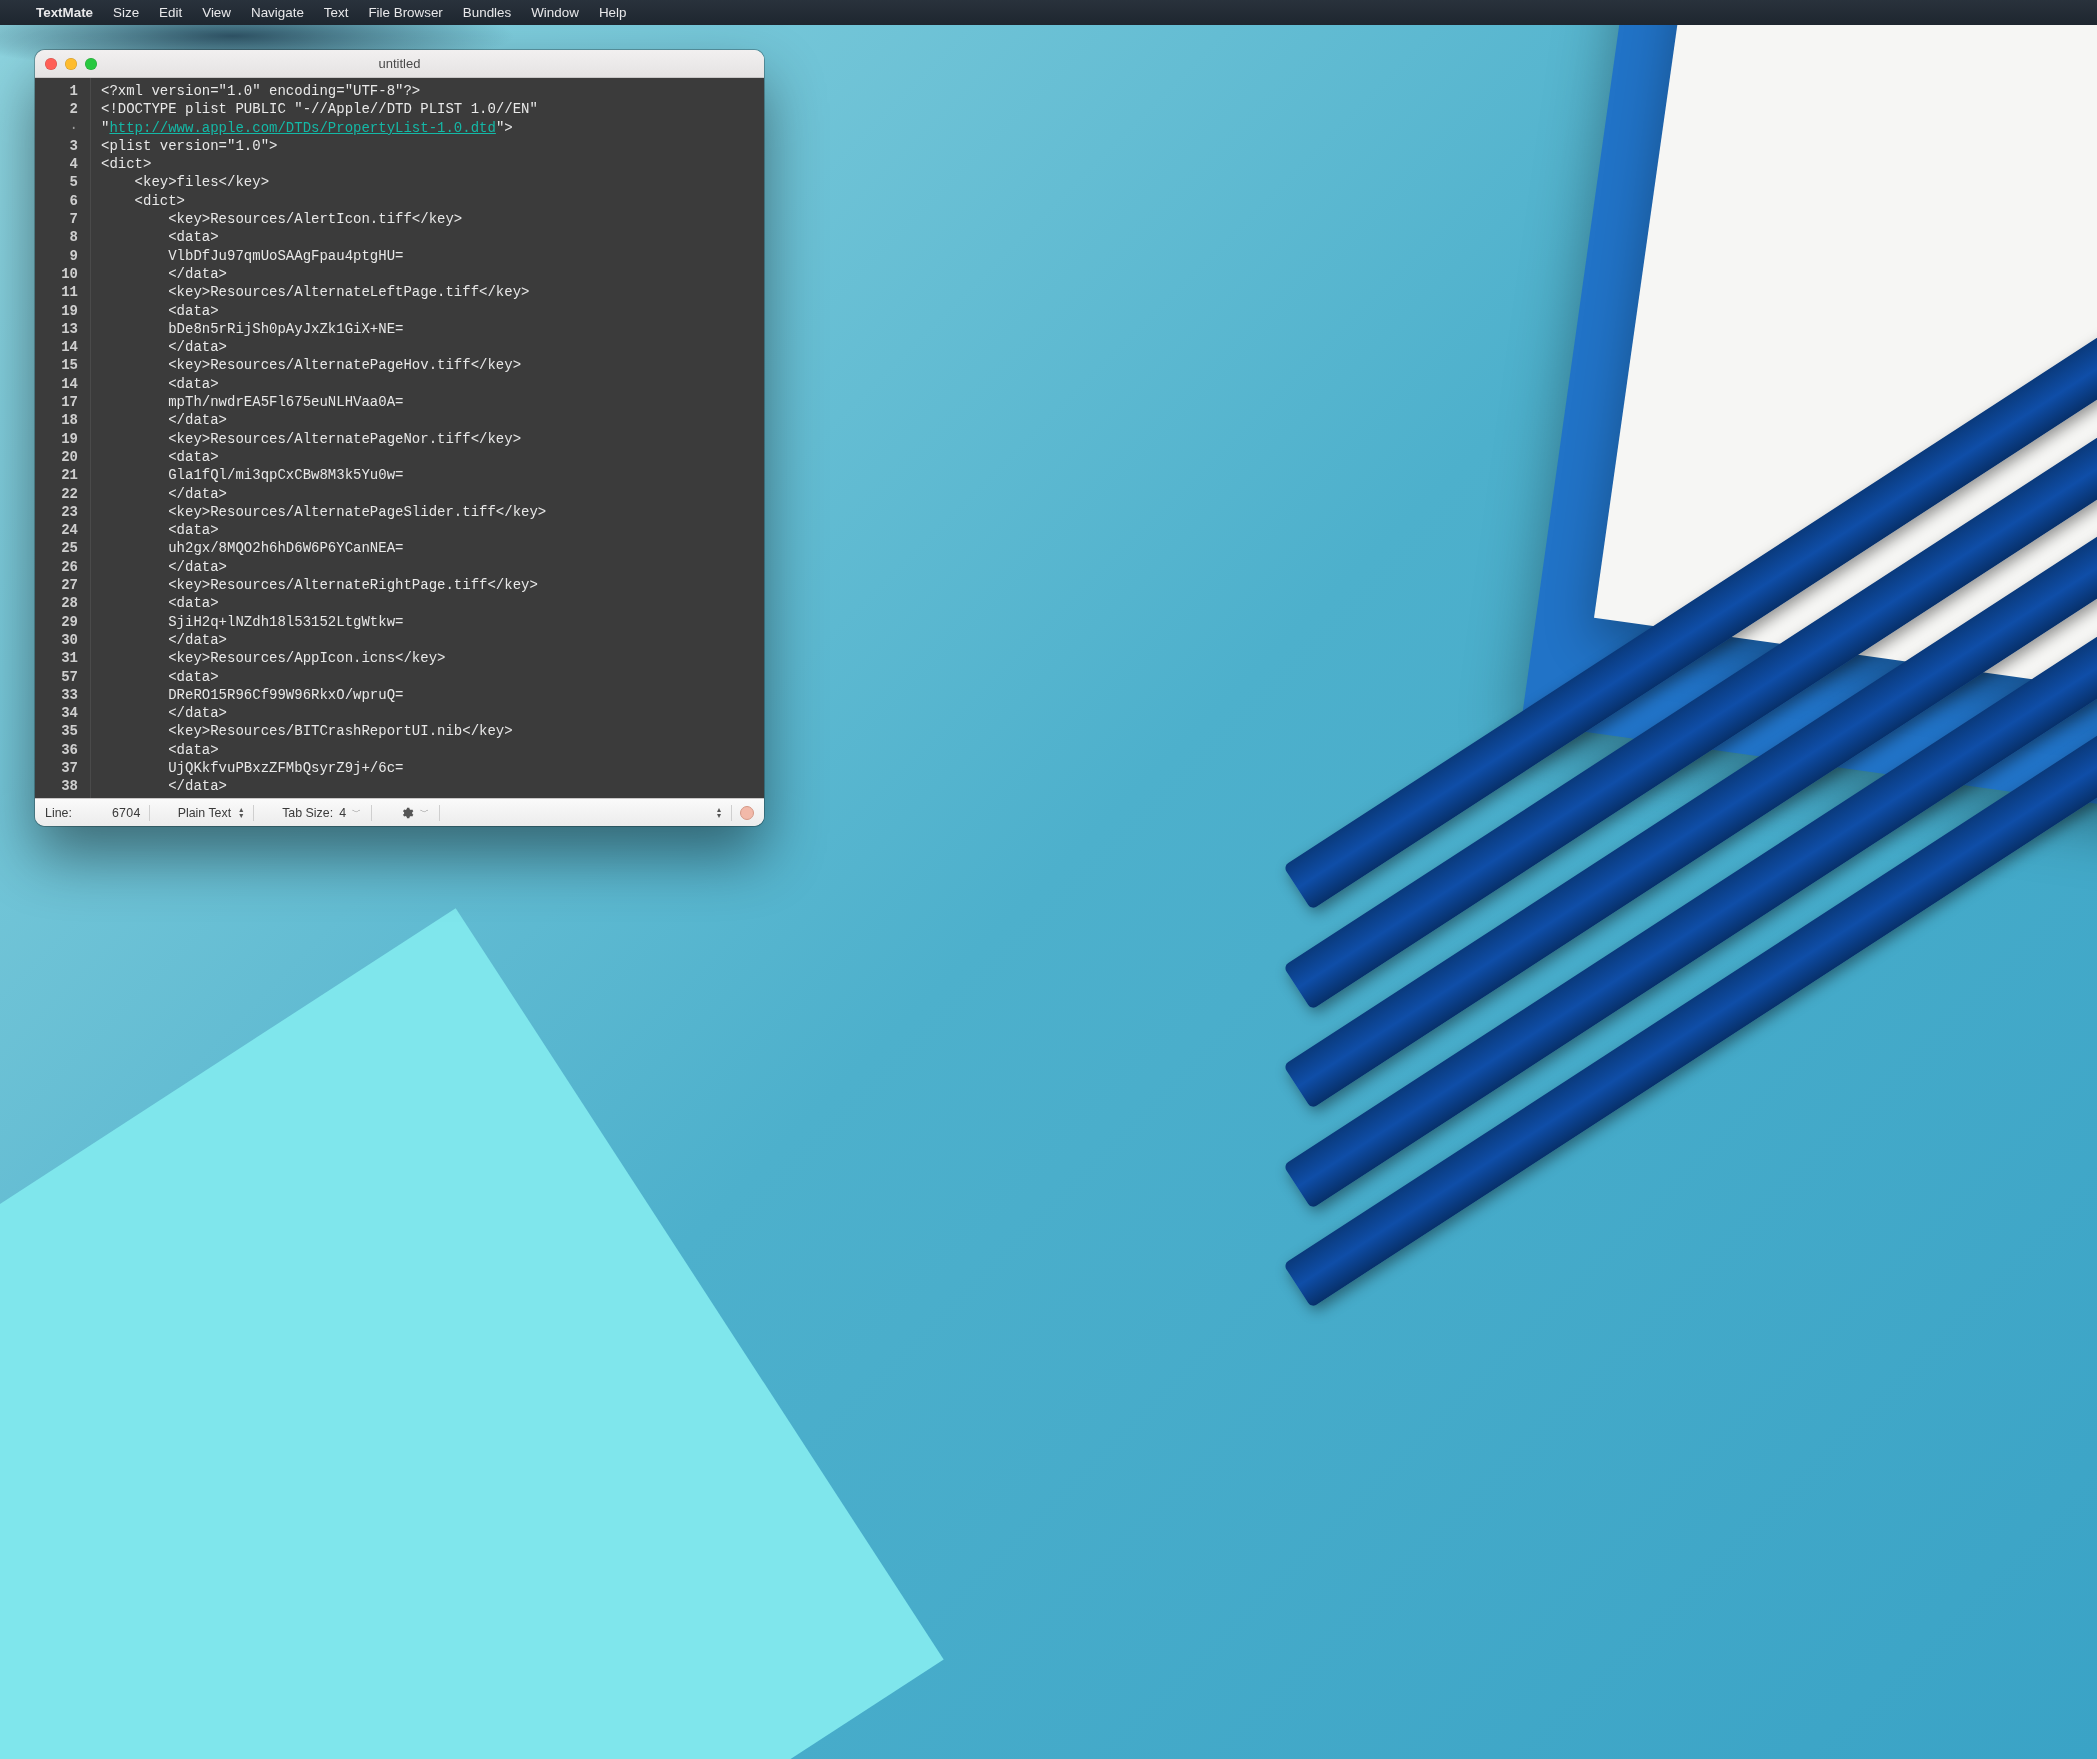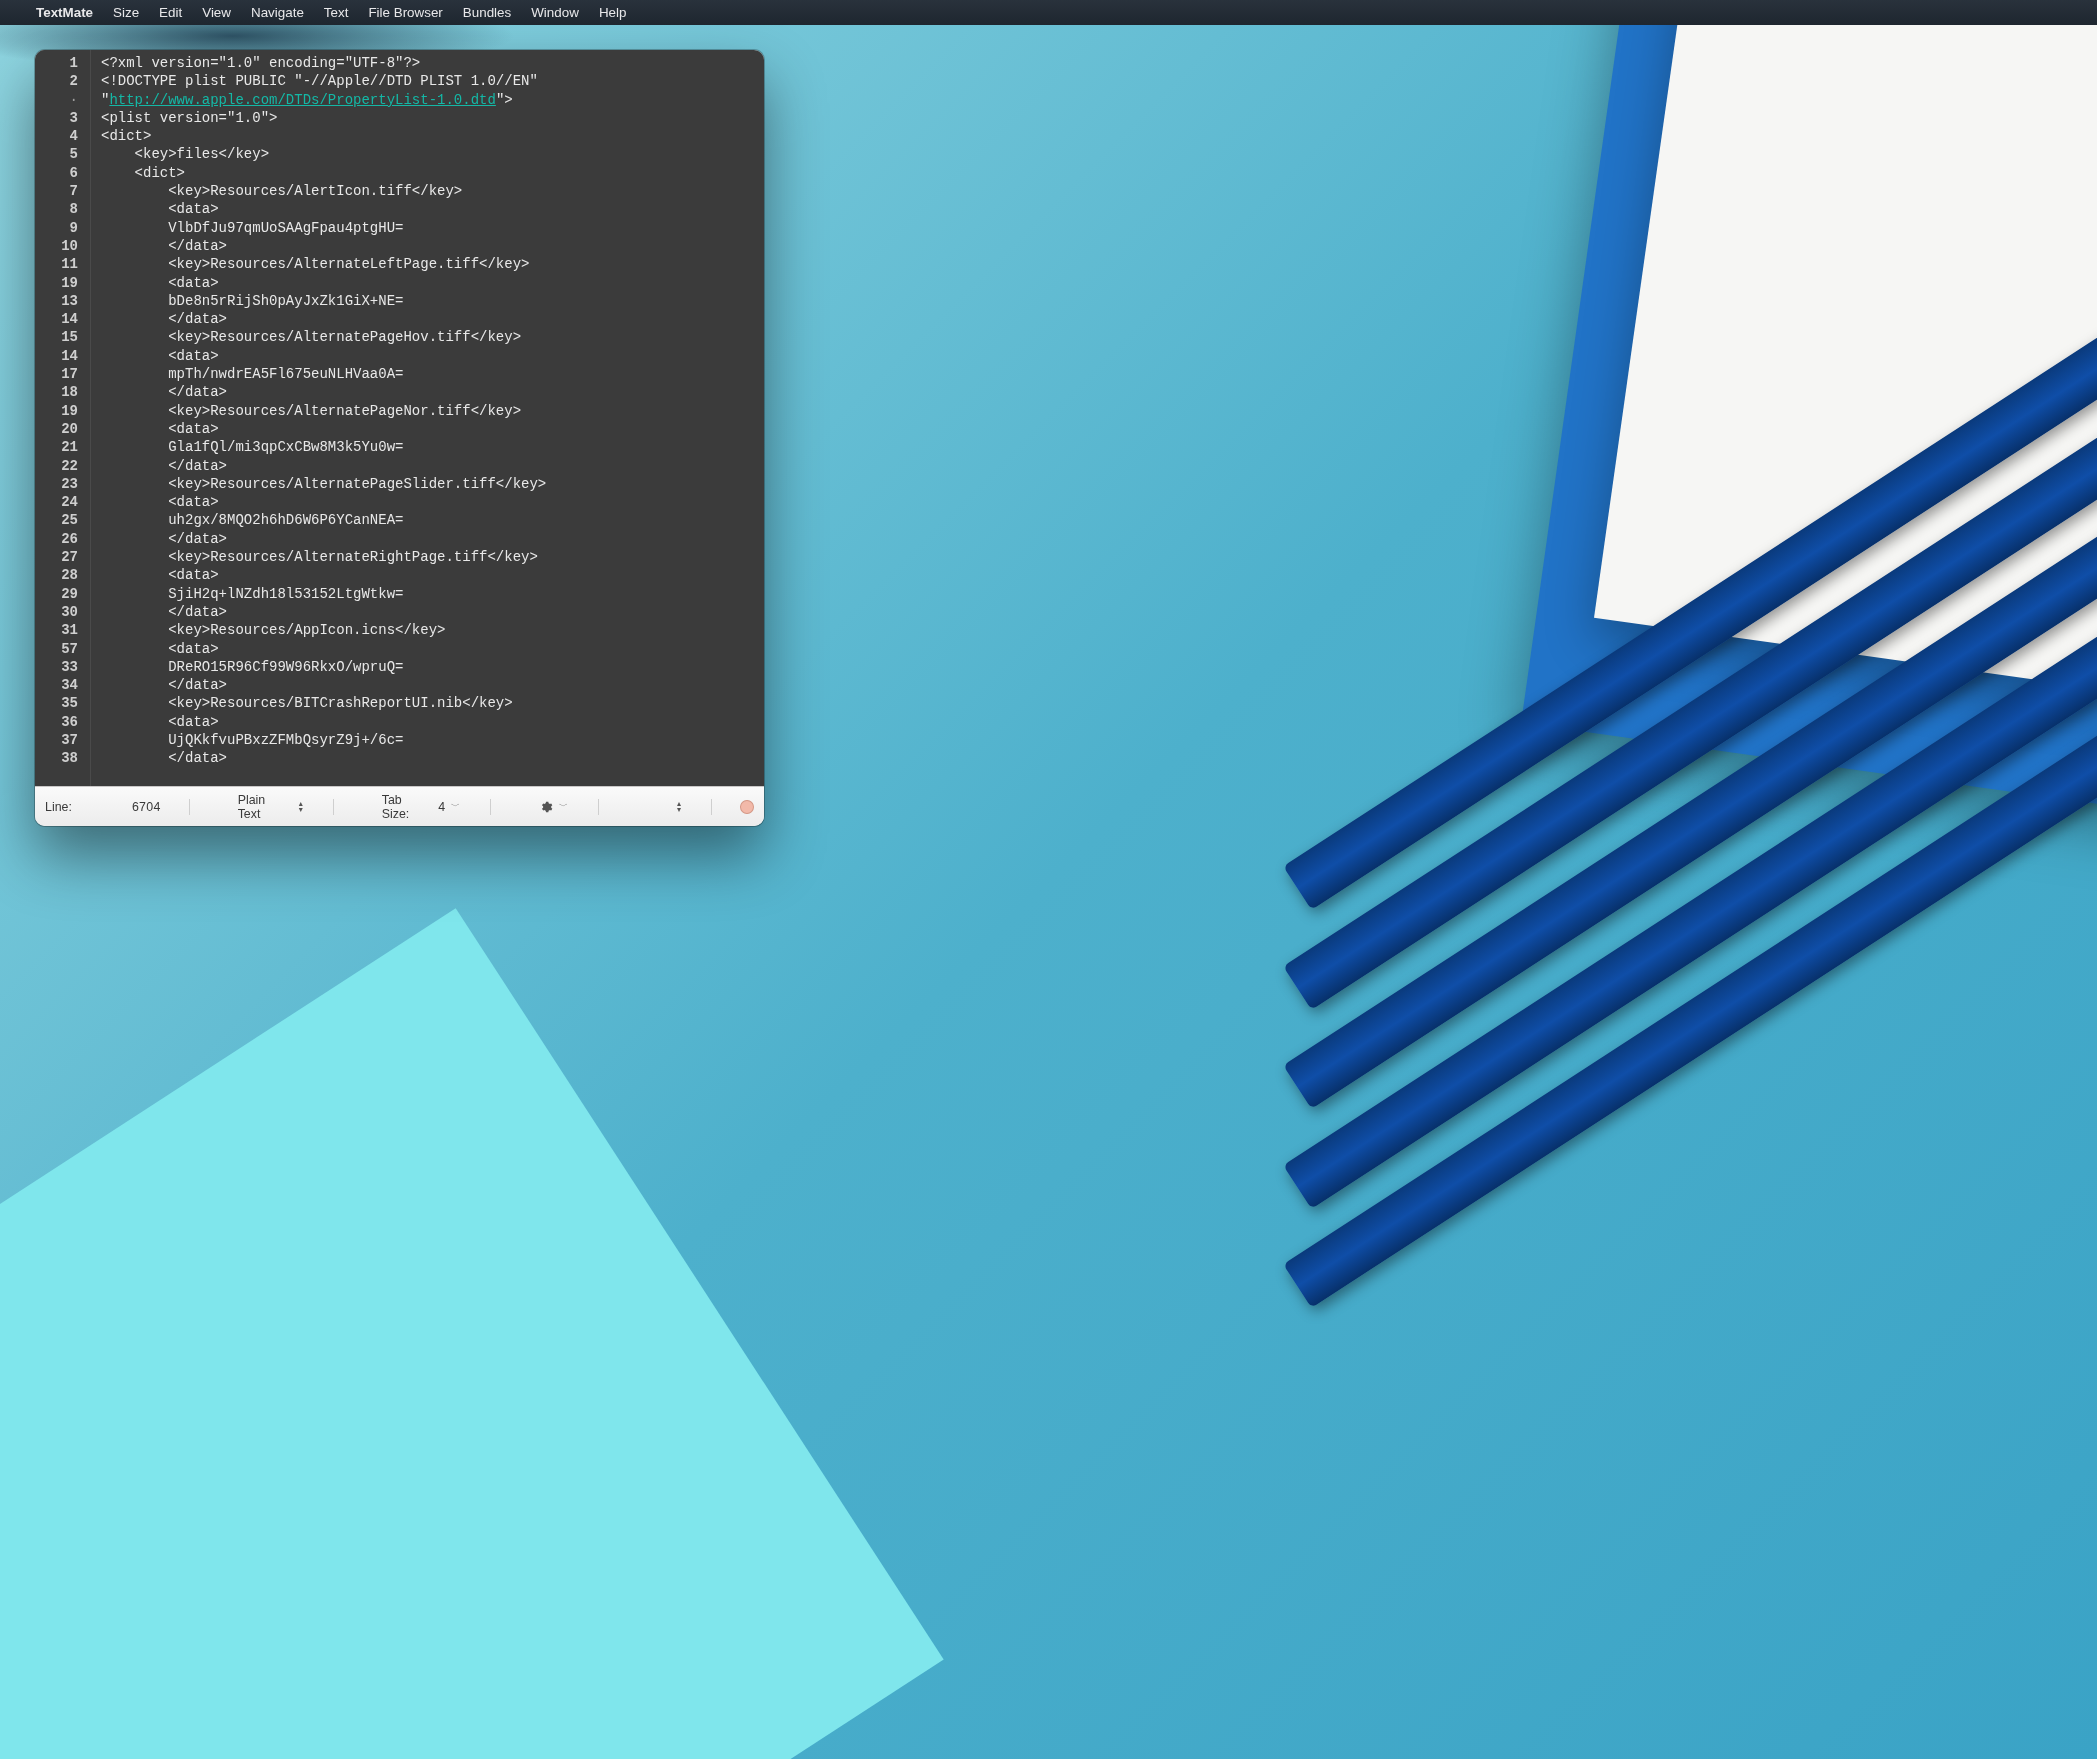--- a/index.html
+++ b/index.html
@@ -102,27 +102,27 @@
   .code {
     flex: 1; color: #e8e8e8;
     padding: 4px 10px;
     white-space: pre;
     overflow: hidden;
   }
   .code .row { height: 18.3px; }
   .code a { color: #14b8a6; text-decoration: underline; }
 
   .statusbar {
-    height: 40px;
+    height: 28px;
     background: linear-gradient(to bottom, #fafafa 0%, #ececec 100%);
     border-top: 1px solid #c9c7c7;
     display: flex; align-items: center;
     font-size: 12.4px; color: #3a3a3a;
     padding: 0 10px;
-    gap: 28px;
+    gap: 8px;
   }
   .statusbar .sep { width: 1px; height: 16px; background: #cfcfcf; }
   .statusbar .spacer { flex: 1; }
   .statusbar .popup {
     display: inline-flex; align-items: center; gap: 6px;
     padding: 0 2px; cursor: default; margin-left: 18px;
   }
   .stepper { display:inline-flex; flex-direction:column; line-height:6px; font-size:8px; color:#555; margin-left:2px;}
   .gearbox { display:inline-flex; align-items:center; gap:4px; }
   .gear-svg { width:14px; height:14px; }
@@ -153,20 +153,28 @@
   <span class="item">Navigate</span>
   <span class="item">Text</span>
   <span class="item">File Browser</span>
   <span class="item">Bundles</span>
   <span class="item">Window</span>
   <span class="item">Help</span>
 </div>
 
 <div class="window">
 
+  <div class="titlebar">
+    <div class="traffic">
+      <span class="dot red"></span>
+      <span class="dot yellow"></span>
+      <span class="dot green"></span>
+    </div>
+    <span>untitled</span>
+  </div>
 
   <div class="editor">
     <div class="gutter" id="gutter">
         <div class="ln">1</div>
         <div class="ln">2</div>
         <div class="ln dot">·</div>
         <div class="ln">3</div>
         <div class="ln">4</div>
         <div class="ln">5</div>
         <div class="ln">6</div>

